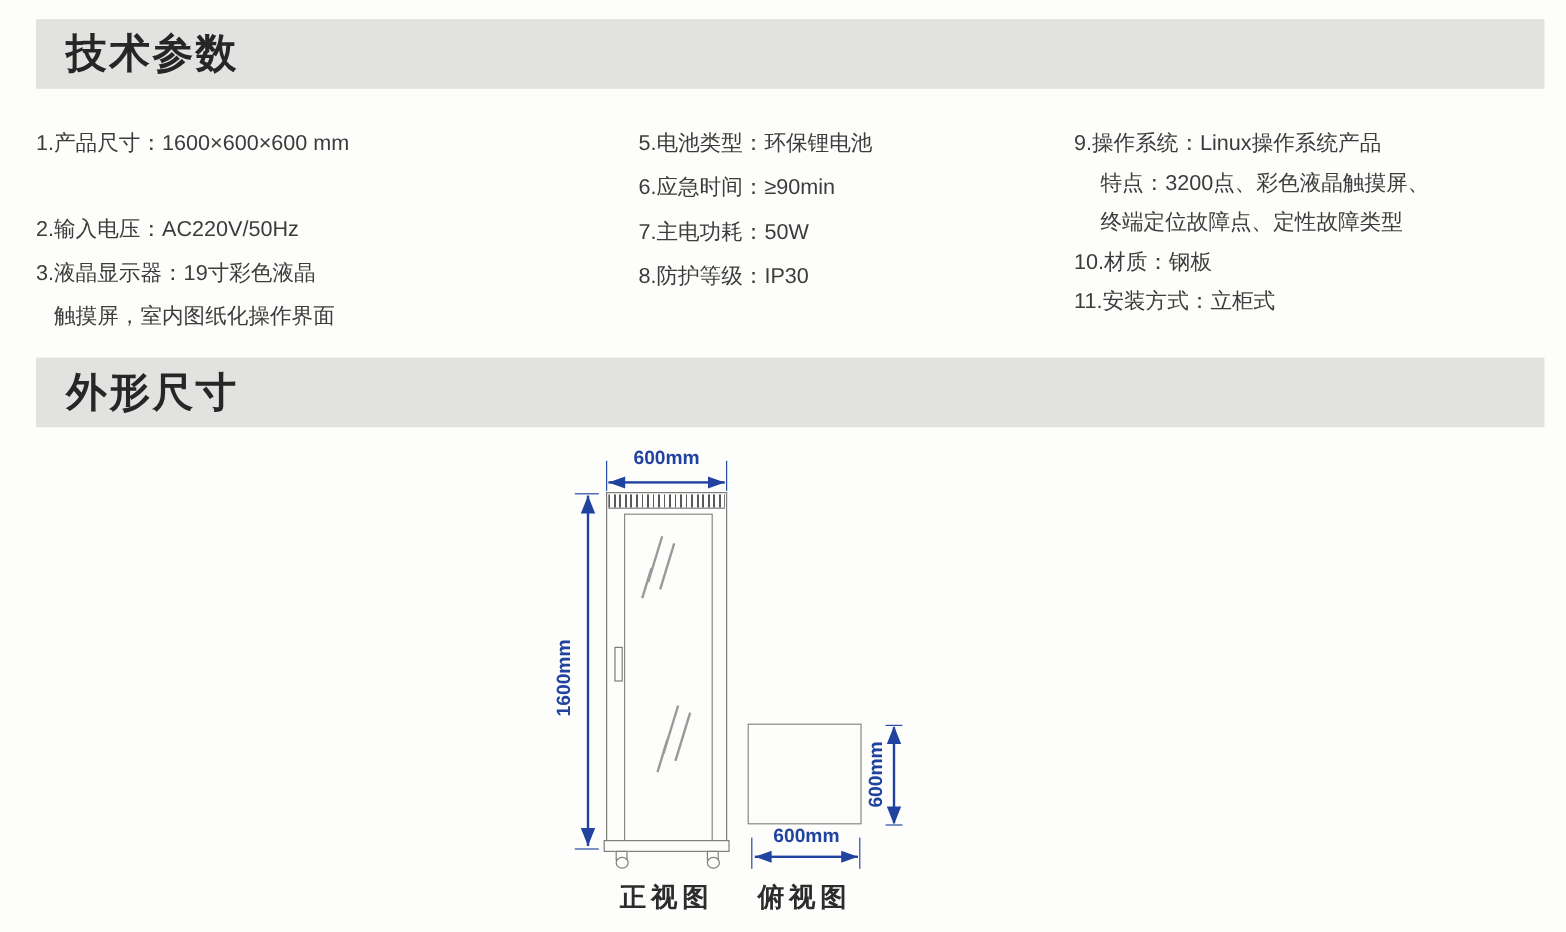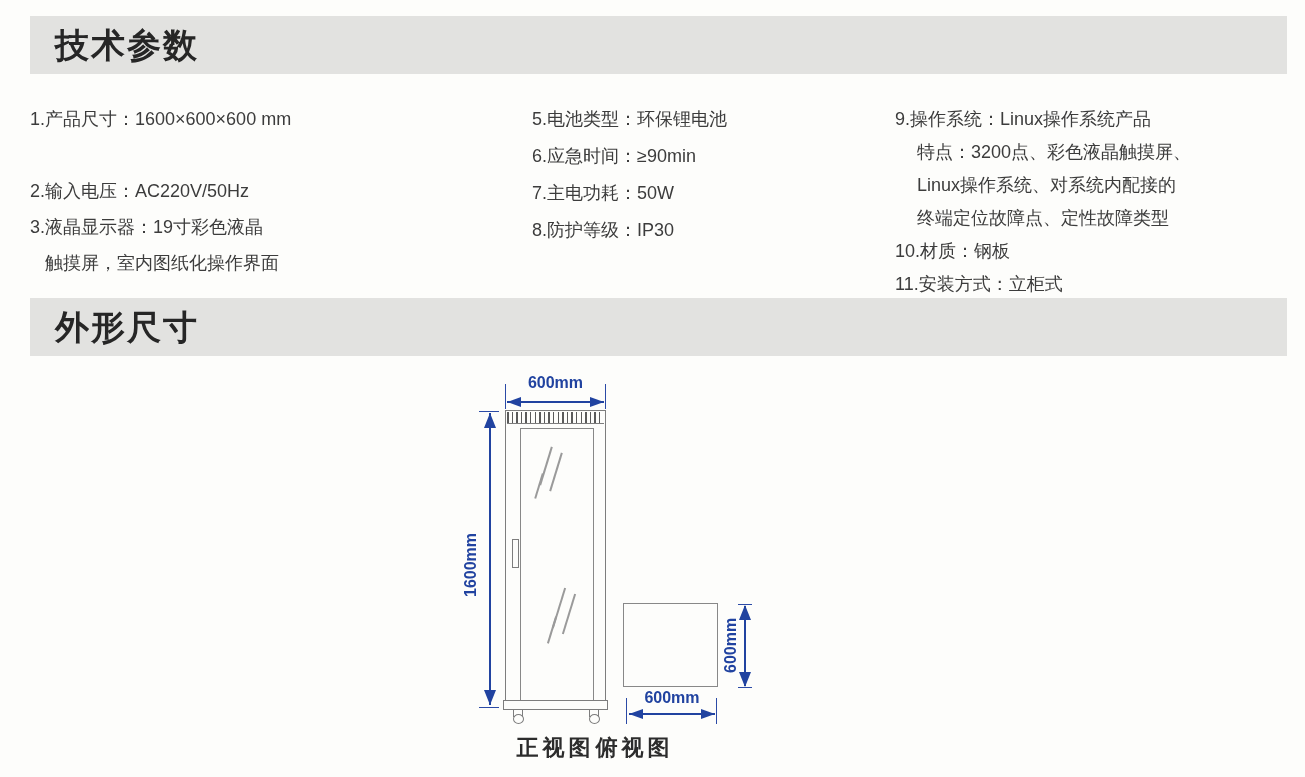--- a/index.html
+++ b/index.html
@@ -82,21 +82,20 @@
   <div class="spec-col" id="spec-col-2">
     <div class="spec-line">5.电池类型：环保锂电池</div>
     <div class="spec-line">6.应急时间：≥90min</div>
     <div class="spec-line">7.主电功耗：50W</div>
     <div class="spec-line">8.防护等级：IP30</div>
   </div>
 
   <div class="spec-col" id="spec-col-3">
     <div class="spec-line">9.操作系统：Linux操作系统产品</div>
     <div class="spec-line indent22">特点：3200点、彩色液晶触摸屏、</div>
-    <div class="spec-line indent22">Linux操作系统、对系统内配接的</div>
     <div class="spec-line indent22">终端定位故障点、定性故障类型</div>
     <div class="spec-line">10.材质：钢板</div>
     <div class="spec-line">11.安装方式：立柜式</div>
   </div>
 
   <div class="section-bar" id="bar-dims">
     <div class="section-title">外形尺寸</div>
   </div>
 
   <div class="dim-label" style="left:505px;top:374px;width:101px;">600mm</div>
@@ -140,15 +139,15 @@
   <div class="tick" style="left:738px;top:687px;width:14px;height:1px;"></div>
   <div class="arr arr-up" style="left:739px;top:605px;"></div>
   <div class="arr arr-down" style="left:739px;top:672px;"></div>
 
   <div class="tick" style="left:626px;top:698px;width:1px;height:26px;"></div>
   <div class="tick" style="left:716px;top:698px;width:1px;height:26px;"></div>
   <div class="dim-label" style="left:627px;top:689px;width:90px;">600mm</div>
   <div class="dim-line" style="left:629px;top:713px;width:86px;height:2px;"></div>
   <div class="arr arr-left" style="left:629px;top:709px;"></div>
   <div class="arr arr-right" style="left:701px;top:709px;"></div>
-  <div class="caption" style="left:582px;top:733px;width:105px;">俯视图</div>
+  <div class="caption" style="left:618px;top:733px;width:105px;">俯视图</div>
 
 </div>
 
 </body></html>

